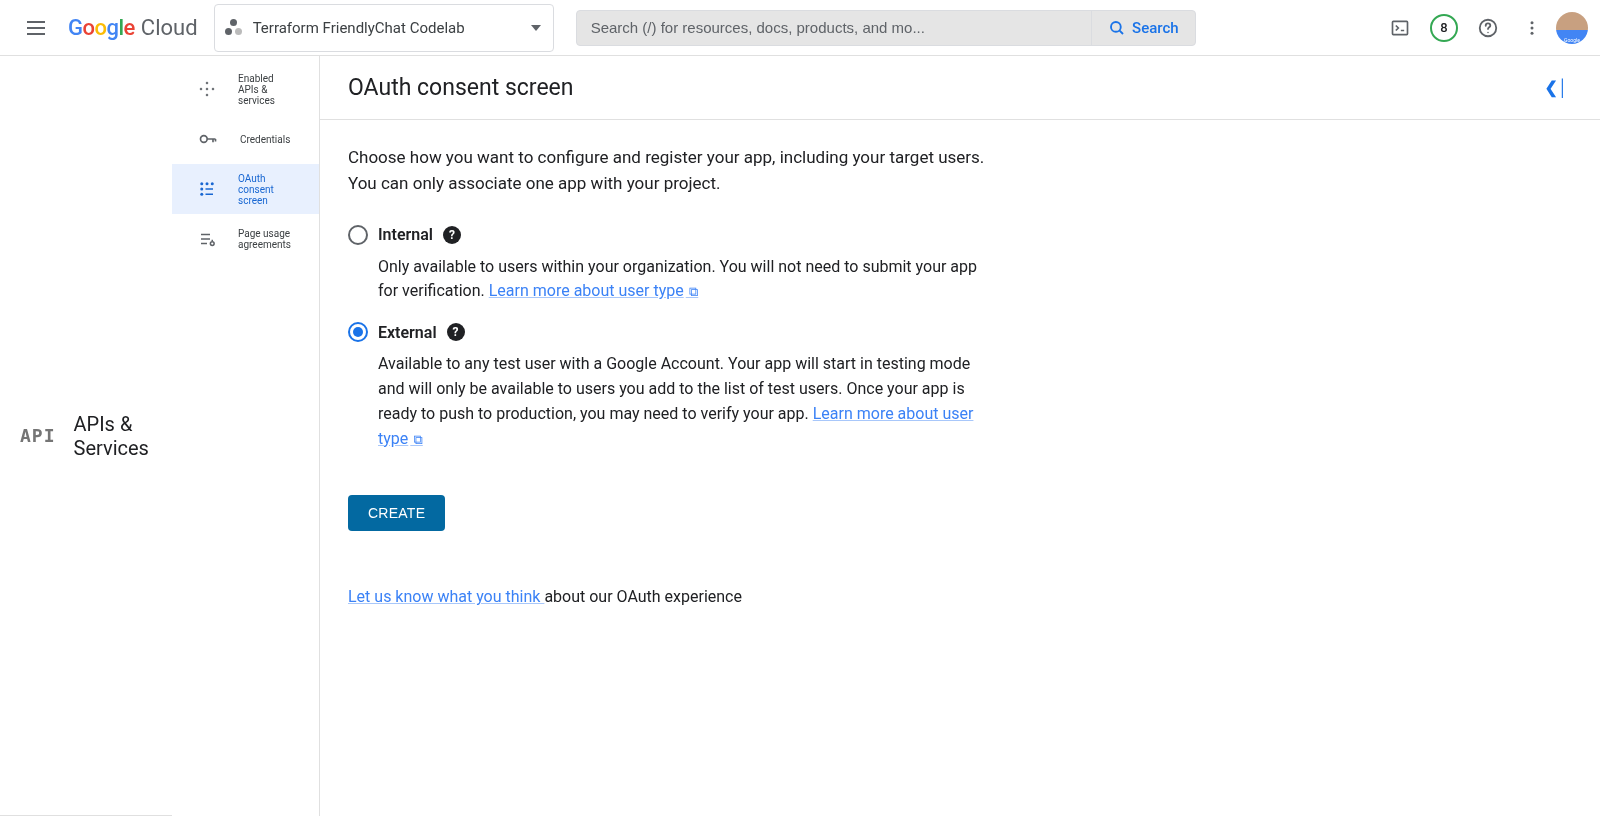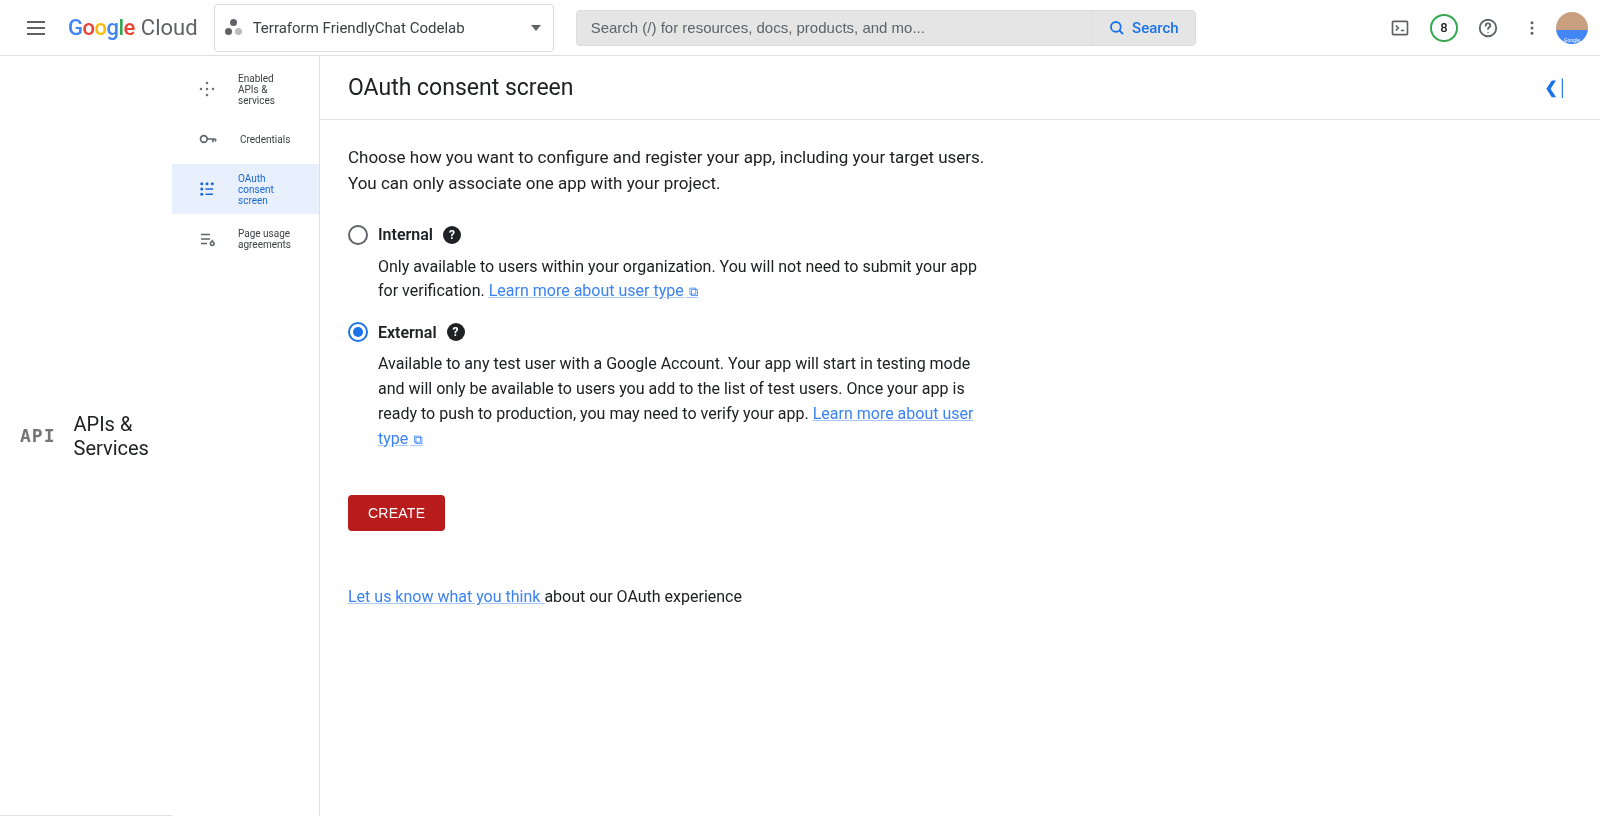--- a/index.html
+++ b/index.html
@@ -61,21 +61,21 @@
 .opt { margin-bottom: 16px; }
 .opt-row { display: flex; align-items: center; gap: 10px; margin-bottom: 10px; }
 .radio { width: 20px; height: 20px; border: 2px solid #5f6368; border-radius: 50%; cursor: pointer; display: flex; align-items: center; justify-content: center; flex-shrink: 0; }
 .radio.checked { border-color: #1a73e8; }
 .radio.checked::after { content: ""; width: 10px; height: 10px; background: #1a73e8; border-radius: 50%; }
 .opt-label { font-size: 16px; font-weight: 600; }
 .help-dot { width: 18px; height: 18px; background: #202124; color: #fff; border-radius: 50%; display: flex; align-items: center; justify-content: center; font-size: 12px; font-weight: 700; cursor: pointer; }
 .opt-desc { font-size: 16px; color: #202124; line-height: 1.55; margin-left: 30px; margin-bottom: 18px; }
 a.link { color: #3b82f6; text-decoration: underline; text-decoration-color: #a8c7fa; cursor: pointer; }
 .ext { font-size: 13px; margin-left: 2px; }
-.create-btn { background: #b91c1c; color: #fff; border: none; padding: 10px 20px; font-size: 14px; font-weight: 500; border-radius: 4px; cursor: pointer; letter-spacing: 0.25px; margin-top: 26px; }
+.create-btn { background: #0369a1; color: #fff; border: none; padding: 10px 20px; font-size: 14px; font-weight: 500; border-radius: 4px; cursor: pointer; letter-spacing: 0.25px; margin-top: 26px; }
 .feedback { margin-top: 56px; font-size: 16px; color: #202124; }
 .caret-down { width:0;height:0;border-left:5px solid transparent;border-right:5px solid transparent;border-top:6px solid #5f6368;}
 svg { display: block; }
 </style>
 </head>
 <body>
 
 <div class="header">
   <div class="menu-btn">
     <div class="hamburger">

